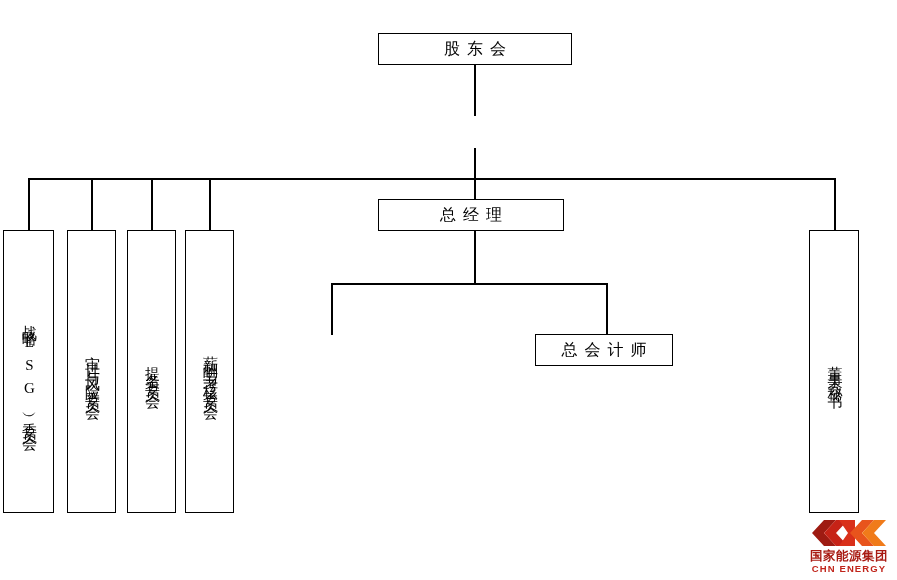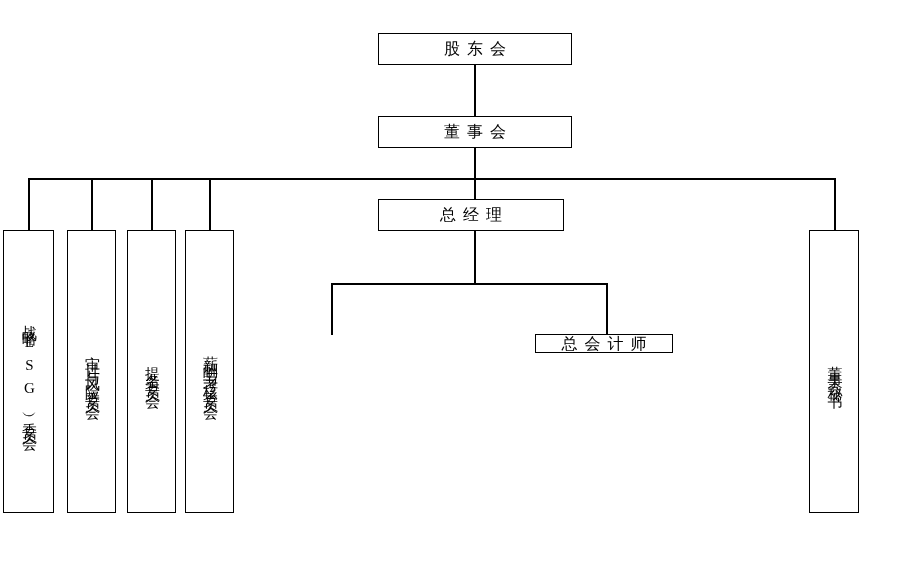--- a/index.html
+++ b/index.html
@@ -102,23 +102,20 @@
 <body>
 
 <div id="canvas">
 
   <div class="box box-h" style="left:378px; top:33px; width:194px; height:32px;">
     <span>股东会</span>
   </div>
 
   <div class="ln ln-v" style="left:474px; top:65px; height:51px;"></div>
 
-  <div class="box box-h" style="left:378px; top:116px; width:194px; height:32px;">
-    <span>董事会</span>
-  </div>
 
   <div class="ln ln-v" style="left:474px; top:148px; height:31px;"></div>
 
   <div class="ln ln-h" style="left:28px; top:178px; width:808px;"></div>
 
   <div class="ln ln-v" style="left:28px; top:178px; height:53px;"></div>
   <div class="ln ln-v" style="left:91px; top:178px; height:53px;"></div>
   <div class="ln ln-v" style="left:151px; top:178px; height:53px;"></div>
   <div class="ln ln-v" style="left:209px; top:178px; height:53px;"></div>
 
@@ -149,18 +146,34 @@
   <div class="box box-h" style="left:378px; top:199px; width:186px; height:32px;">
     <span>总经理</span>
   </div>
 
   <div class="ln ln-v" style="left:474px; top:231px; height:53px;"></div>
   <div class="ln ln-h" style="left:331px; top:283px; width:277px;"></div>
   <div class="ln ln-v" style="left:331px; top:283px; height:52px;"></div>
   <div class="ln ln-v" style="left:606px; top:283px; height:52px;"></div>
 
 
-  <div class="box box-h" style="left:535px; top:334px; width:138px; height:19px;">
+  <div class="box box-h" style="left:535px; top:334px; width:138px; height:32px;">
     <span>总会计师</span>
   </div>
 
+  <div id="logo">
+    <svg class="mark" viewBox="0 0 152 64">
+
+      <polygon points="2,32 26,6 50,6 26,32 50,58 26,58" fill="#9e1b12"></polygon>
+
+      <polygon points="26,32 50,6 74,6 50,32 74,58 50,58" fill="#c62317"></polygon>
+
+      <polygon points="56,6 88,6 88,58 56,58 74,32" fill="#d9301a"></polygon>
+
+      <polygon points="78,32 102,6 126,6 102,32 126,58 102,58" fill="#e8541c"></polygon>
+
+      <polygon points="102,32 126,6 150,6 126,32 150,58 126,58" fill="#f07b1a"></polygon>
+    </svg>
+    <div class="cn">国家能源集团</div>
+    <div class="en">CHN ENERGY</div>
+  </div>
 
 </div>
 
 </body></html>

